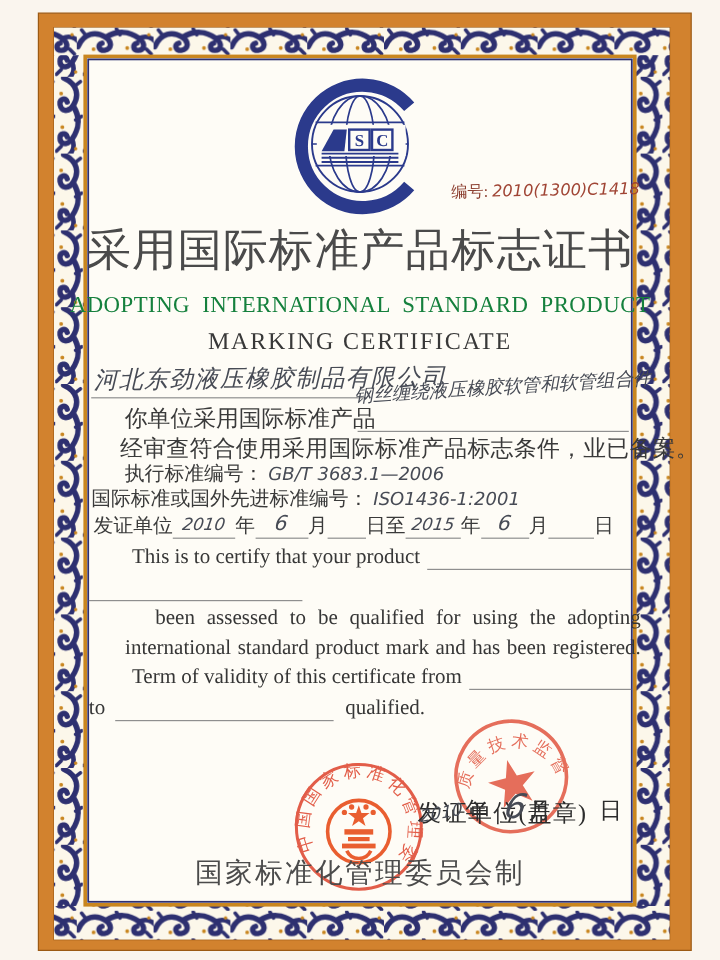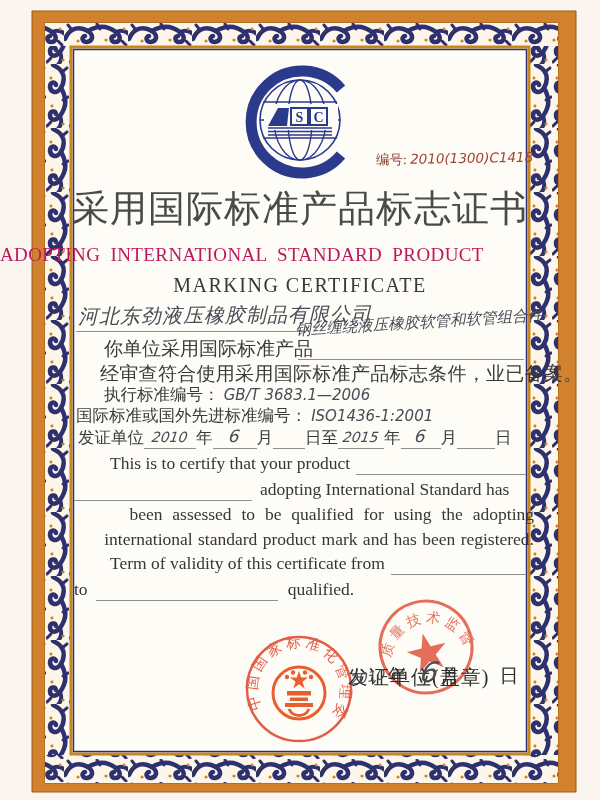--- a/index.html
+++ b/index.html
@@ -11,22 +11,22 @@
   .en{font-family:"Liberation Serif",serif;color:#363636;text-align:right;}
   .hw{font-family:"DejaVu Sans",sans-serif;font-style:italic;color:#474b55;}
   .hw-red{font-family:"DejaVu Sans",sans-serif;font-style:italic;color:#a04535;}
   .blank{display:inline-block;border-bottom:1px solid #8f8f8f;text-align:center;vertical-align:baseline;}
   .blank .hw{display:inline-block;transform:translateY(-1px) skewX(-8deg);}
   .fill{flex:1;border-bottom:1px solid #8f8f8f;margin-left:6px;}
   .row{display:flex;align-items:baseline;}
   .ul{position:absolute;border-bottom:1px solid #8f8f8f;z-index:2;}
   #title-cn{left:0;width:600px;top:184px;text-align:center;font-size:37px;letter-spacing:1px;
             color:#4a4a4a;font-weight:normal;white-space:nowrap;}
-  #title-en1{left:0;width:476px;top:244px;text-align:center;font-size:19px;word-spacing:5px;
-             letter-spacing:.4px;color:#be185d;white-space:nowrap;}
+  #title-en1{left:0;width:600px;top:244px;text-align:center;font-size:19px;word-spacing:5px;
+             letter-spacing:.4px;color:#15803d;white-space:nowrap;}
   #title-en2{left:0;width:600px;top:274px;text-align:center;font-size:20px;letter-spacing:1.5px;color:#383838;}
   #cert-no{left:376px;top:150px;font-size:13.5px;color:#8c3f30;transform:rotate(-1deg);white-space:nowrap;}
   #company{left:78px;top:302px;font-size:20px;transform:rotate(-0.5deg);white-space:nowrap;letter-spacing:1px;}
   #line1{left:104px;top:336px;font-size:19px;white-space:nowrap;}
   #line1-hw{left:296px;top:320px;font-size:15.5px;transform:rotate(-3.5deg);transform-origin:left bottom;white-space:nowrap;}
   #line2{left:76px;top:361px;font-size:19px;letter-spacing:.3px;white-space:nowrap;padding-left:24px;}
   #std-line{left:104px;top:384px;font-size:16.5px;white-space:nowrap;}
   #intl-line{left:76px;top:405px;font-size:16.5px;white-space:nowrap;text-align:right;}
   #validity{left:78px;top:427px;font-size:16.5px;width:452px;}
   .eng{font-size:17.5px;line-height:22px;}
@@ -157,21 +157,20 @@
     <span class="blank" style="width:38px;">&nbsp;</span>
     <span>日</span>
   </div>
 
   <div class="abs en eng row" id="eng1">
     <span>This is to certify that your product</span>
       <span class="fill">&nbsp;</span>
   </div>
   <div class="abs en eng row" id="eng2">
     <span class="lead">&nbsp;</span>
-      <span>adopting International Standard has</span>
   </div>
   <div class="abs en eng" id="eng3">been assessed to be qualified for using the adopting</div>
   <div class="abs en eng" id="eng4">international standard product mark and has been registered.</div>
   <div class="abs en eng row" id="eng5">
     <span>Term of validity of this certificate from</span>
       <span class="fill">&nbsp;</span>
   </div>
   <div class="abs en eng row" id="eng6">
     <span>to</span>
     <span class="mid">&nbsp;</span>
@@ -212,14 +211,15 @@
         <circle cx="62" cy="39.5" r="2.2" fill="#e8511f"></circle>
           <circle cx="68" cy="44" r="2.2" fill="#e8511f"></circle>
         <rect x="44" y="58" width="24" height="4.5" fill="#e8511f"></rect>
         <rect x="47" y="64.5" width="18" height="3.5" fill="#e8511f"></rect>
         <rect x="42" y="70" width="28" height="4" fill="#e8511f"></rect>
         <path d="M46,76 A11,11 0 0 0 66,76" fill="none" stroke="#e8511f" stroke-width="3"></path>
       </g>
     </g>
   </svg>
 
+  <div class="abs cn" id="maker">国家标准化管理委员会制</div>
 
 </div>
 
 </body></html>

